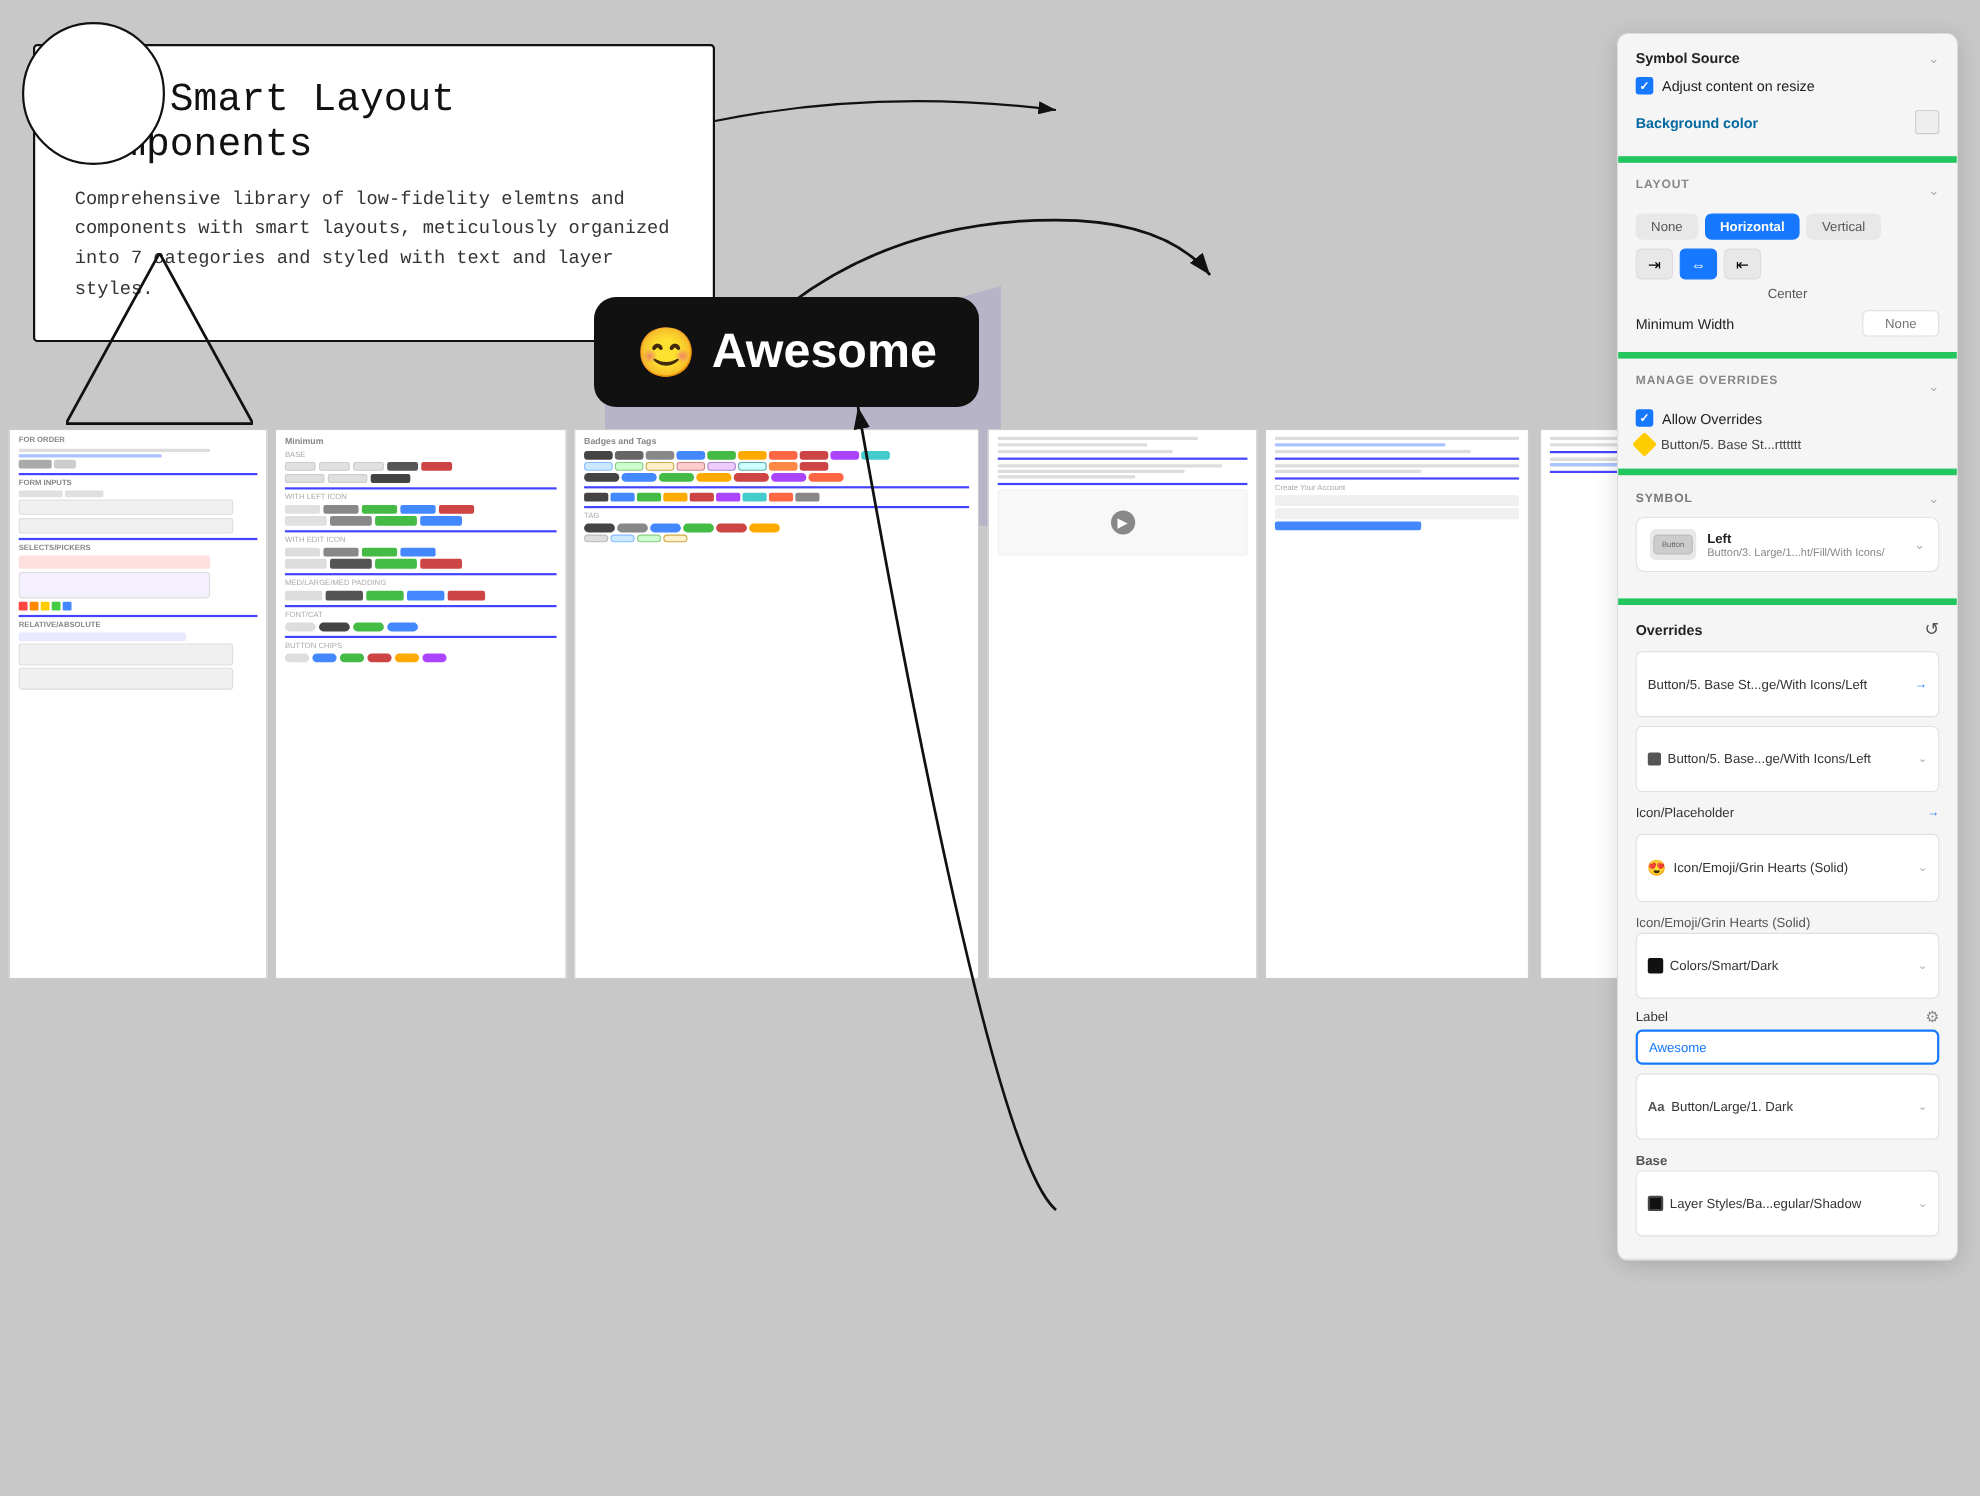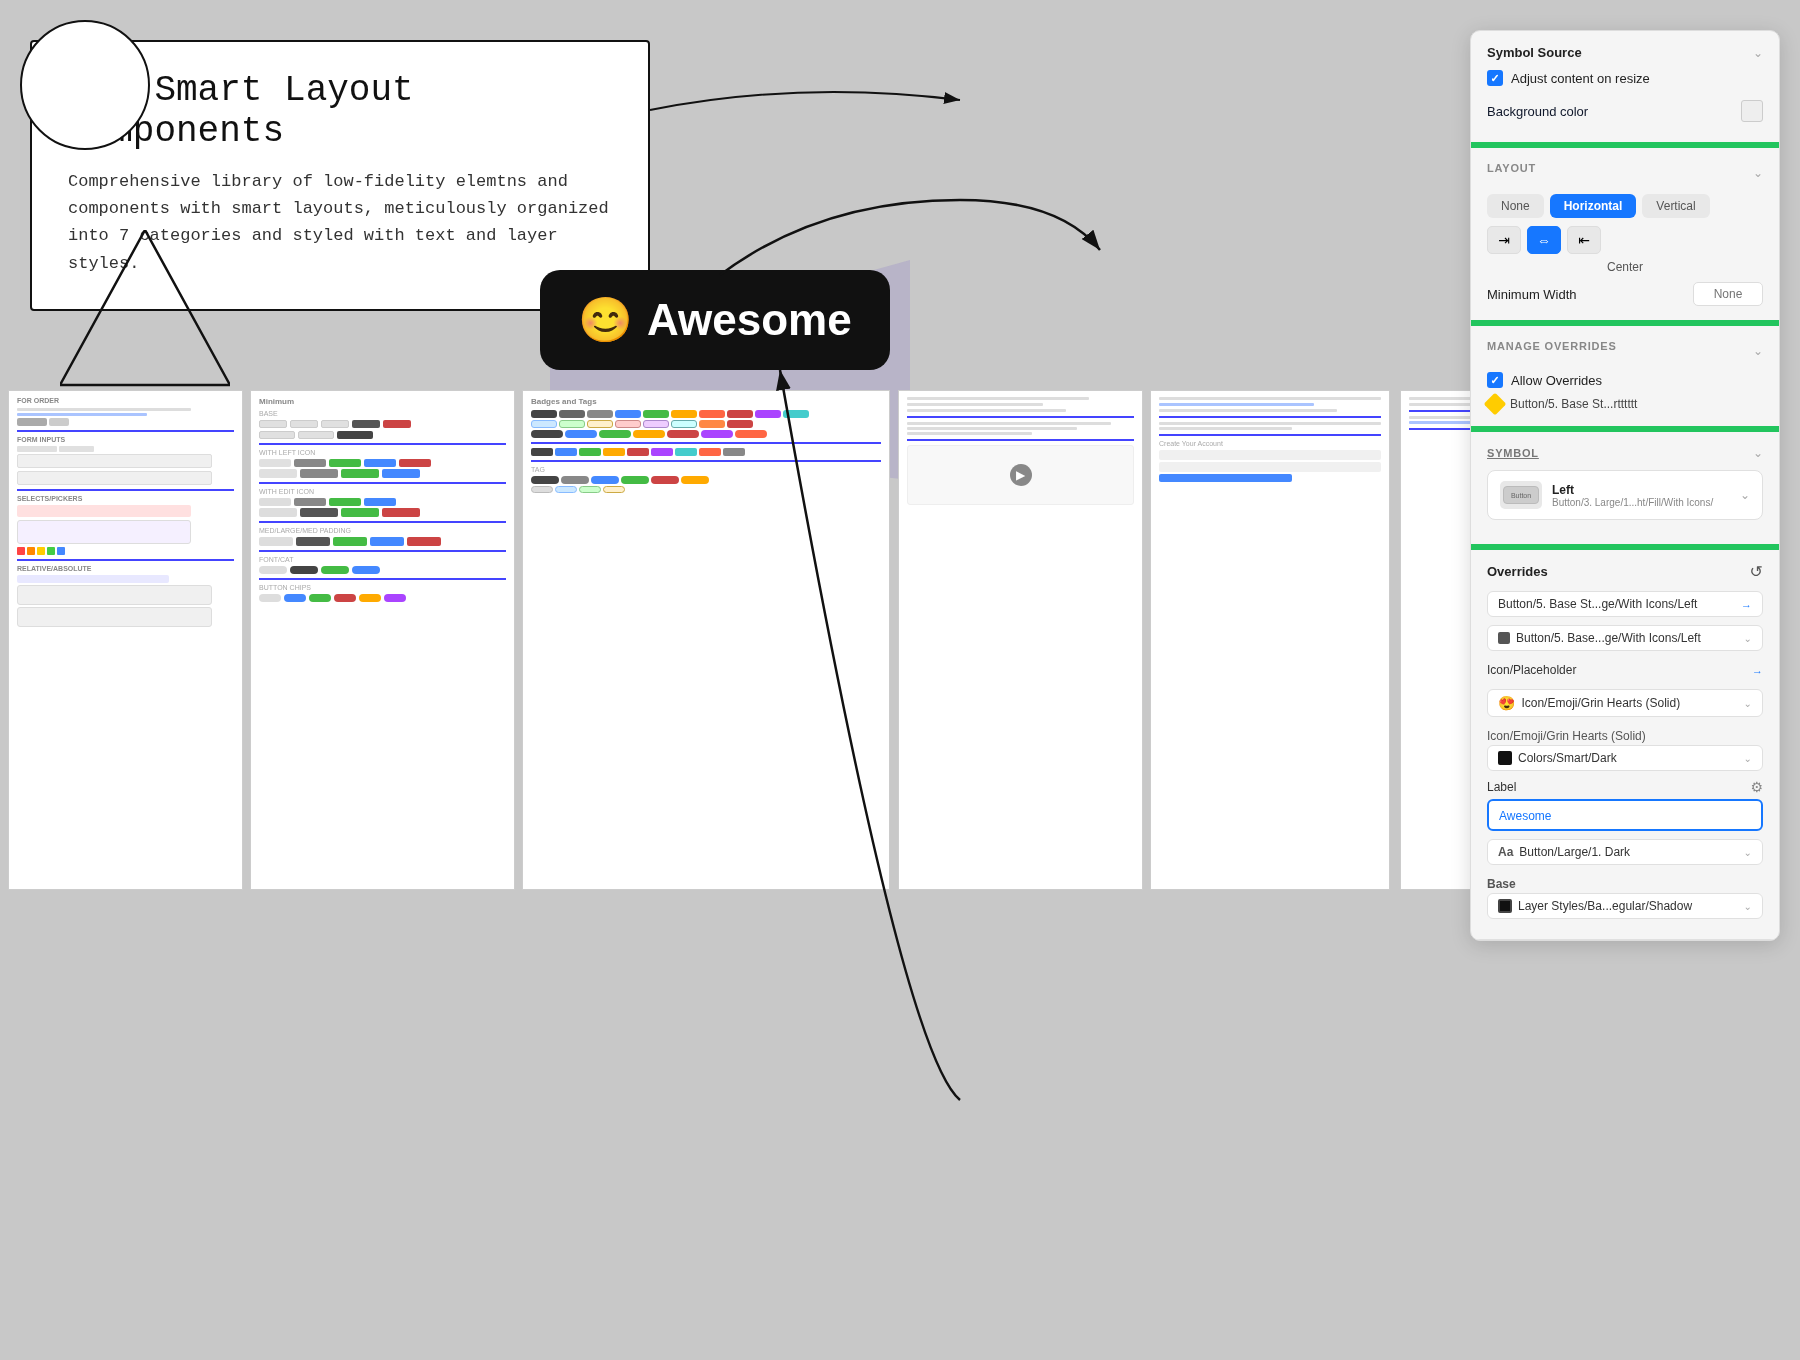--- a/index.html
+++ b/index.html
@@ -149,21 +149,22 @@
     }
 
     .bg-color-row {
       display: flex;
       align-items: center;
       justify-content: space-between;
       padding: 6px 0;
     }
     .bg-color-label {
       font-size: 13px;
-      color: #0f172a;
+      color: #0369a1;
+      font-weight: bold;
     }
     .bg-color-swatch {
       width: 22px;
       height: 22px;
       background: #eee;
       border: 1px solid #ccc;
       border-radius: 3px;
     }
 
     
@@ -263,21 +264,20 @@
       align-items: center;
       justify-content: space-between;
       margin-bottom: 10px;
     }
     .symbol-header-label {
       font-size: 11px;
       font-weight: 700;
       color: #777;
       letter-spacing: 0.8px;
       text-transform: uppercase;
-      text-decoration: underline;
     }
 
     .symbol-preview {
       display: flex;
       align-items: center;
       gap: 10px;
       padding: 10px 12px;
       background: white;
       border: 1px solid #e0e0e0;
       border-radius: 8px;
@@ -360,21 +360,21 @@
       cursor: pointer;
     }
 
     .override-row {
       margin-bottom: 8px;
     }
     .override-row-value {
       display: flex;
       align-items: center;
       justify-content: space-between;
-      padding: 5px 10px;
+      padding: 22px 10px;
       background: white;
       border: 1px solid #e0e0e0;
       border-radius: 6px;
       cursor: pointer;
     }
     .override-row-text {
       font-size: 12px;
       color: #333;
       flex: 1;
     }

